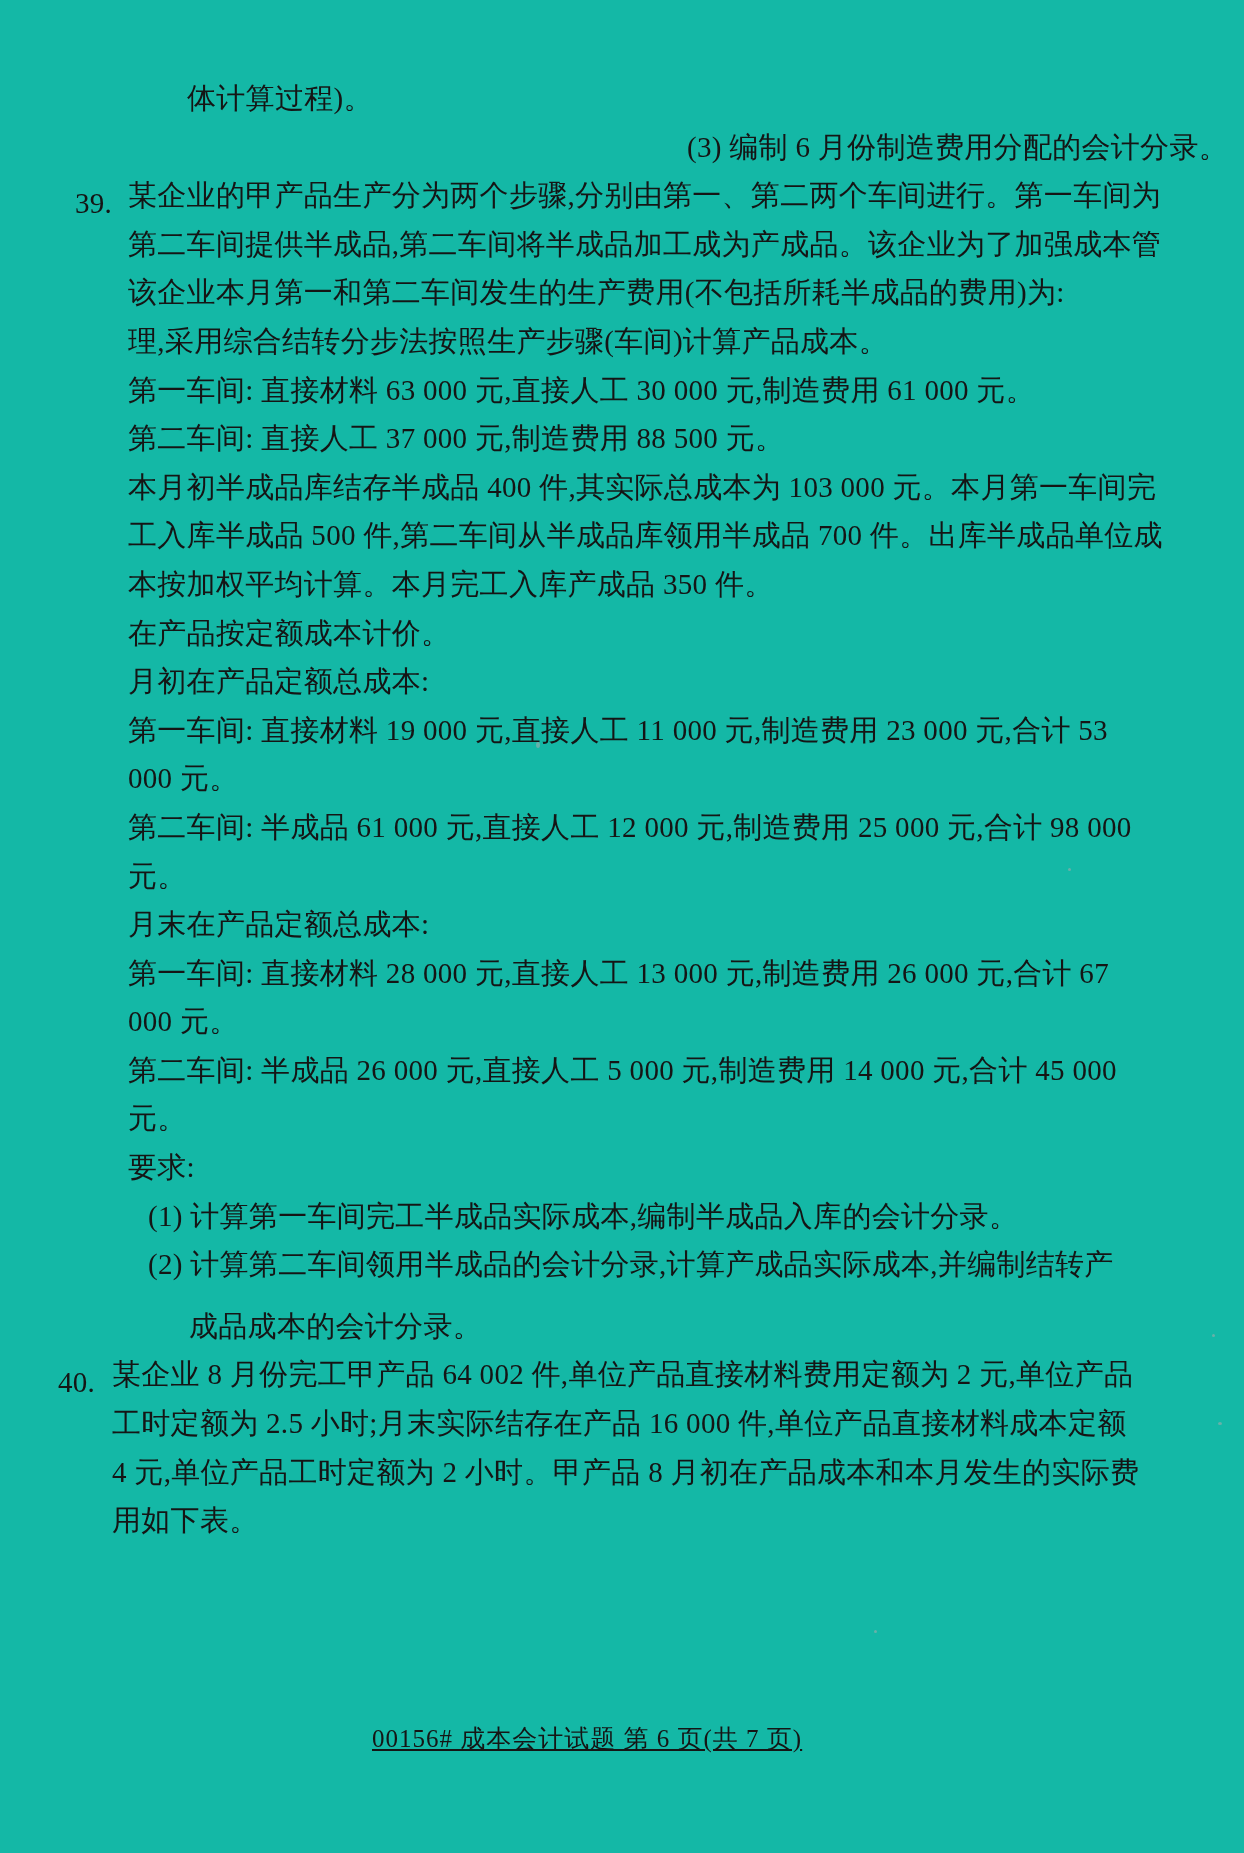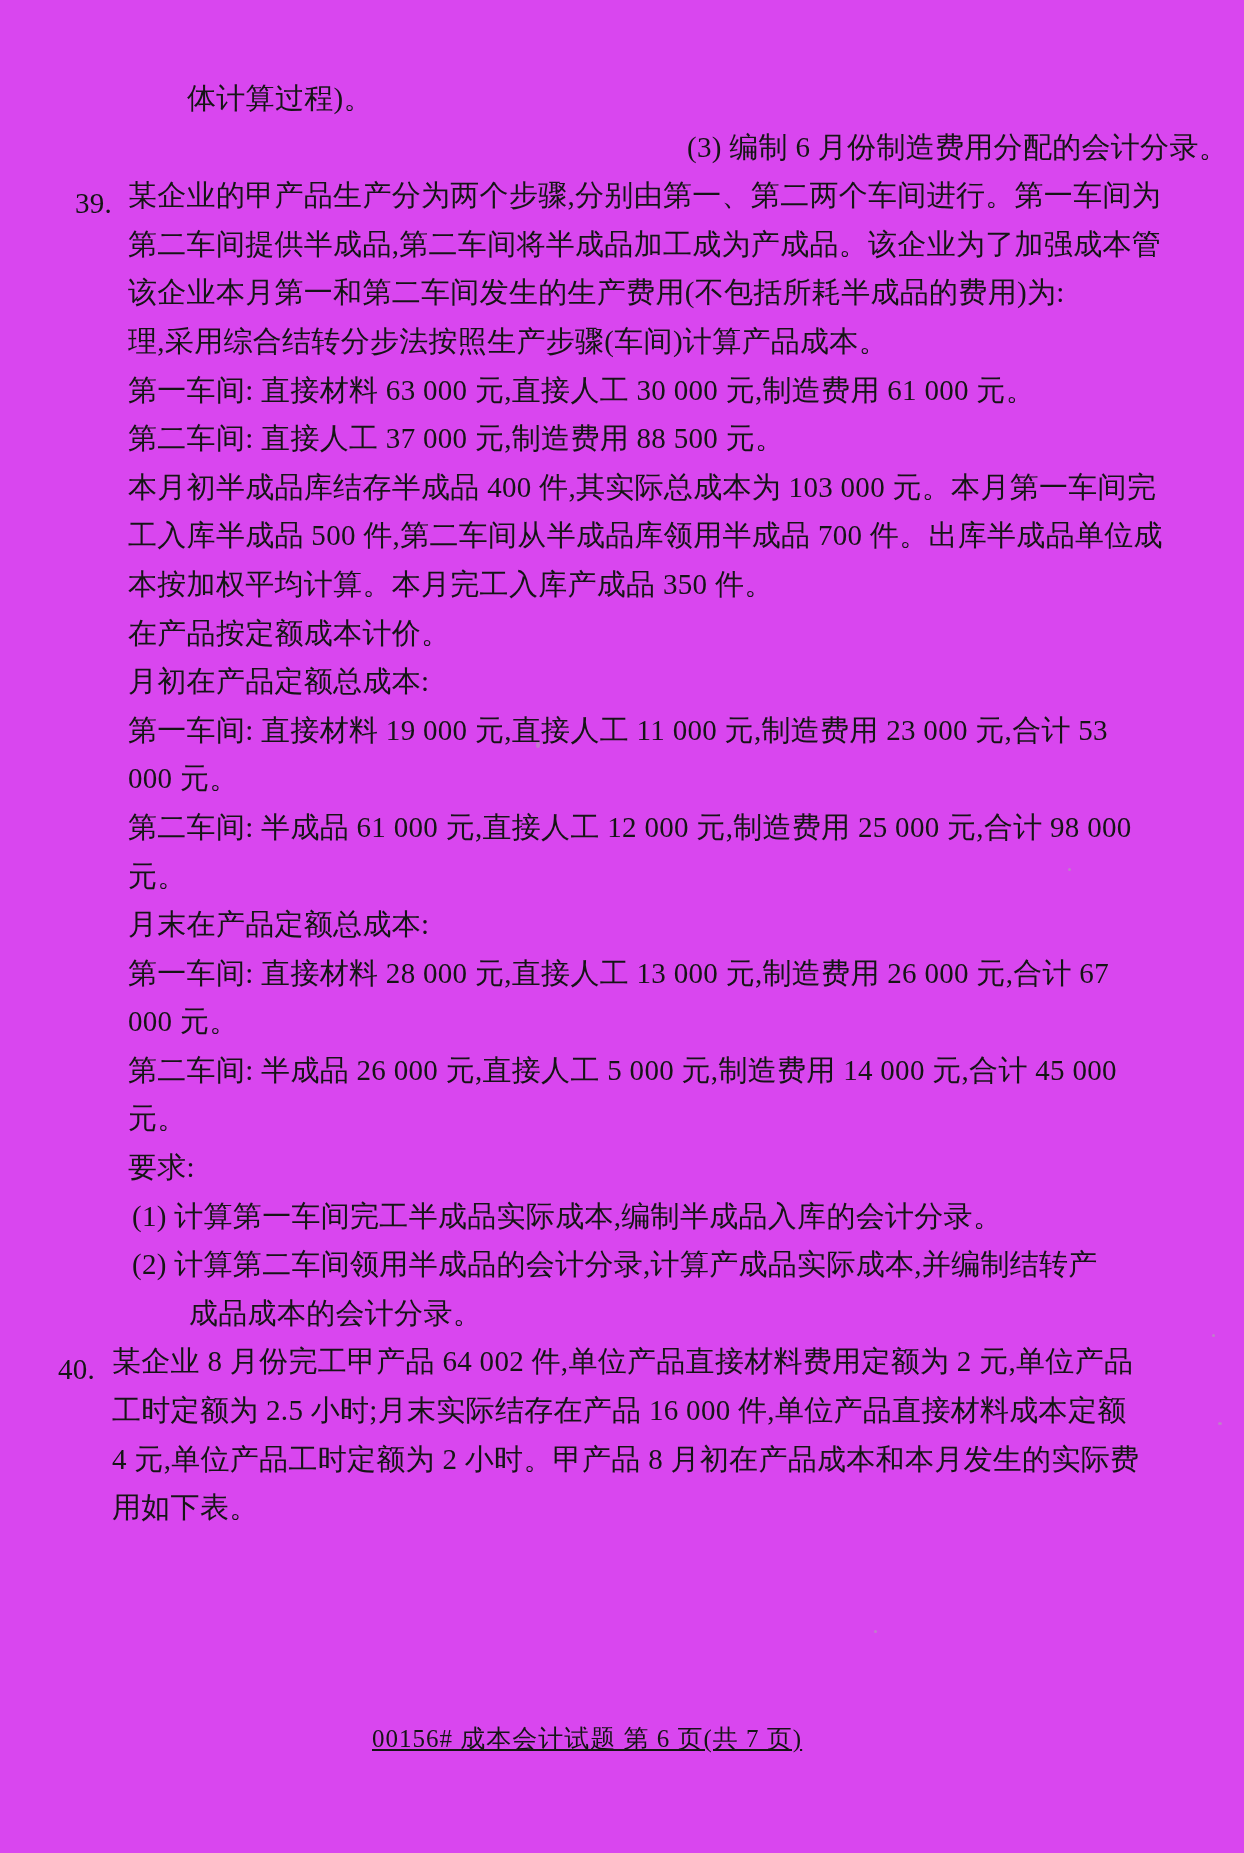--- a/index.html
+++ b/index.html
@@ -1,40 +1,40 @@
 <!DOCTYPE html>
 <html><head>
 <meta charset="utf-8">
 <style>
   html,body{margin:0;padding:0;background:#e8e8e8;}
   .page{
     position:relative;
     width:1244px;height:1853px;
-    background:#d946ef;
+    background:#14b8a6;
     font-family:"Liberation Serif","DejaVu Serif",serif;
     color:#151515;
     overflow:hidden;
   }
   .textblock{
     position:absolute;
     left:128px;top:74px;
     width:1100px;
   }
   .line{
     position:relative;
     white-space:nowrap;
     font-size:29px;
     line-height:48.6px;
     height:48.6px;
     letter-spacing:0.3px;
   }
   .indent-cont{margin-left:59px;}   
   .indent-item{margin-left:22px;text-align:right;}    
-  .indent-item2{margin-left:4px;}   
-  .indent-cont2{margin-left:61px;}  
+  .indent-item2{margin-left:20px;}   
+  .indent-cont2{margin-left:61px;margin-top:13px;}  
   .q40line{margin-left:-16px;}      
   .qnum{position:absolute;left:-53px;top:8px;}
   .qnum40{position:absolute;left:-54px;top:8px;}
   .footer{
     position:absolute;
     left:372px;top:1722px;
     font-size:25px;
     letter-spacing:1px;
     white-space:nowrap;
     text-decoration:underline;

